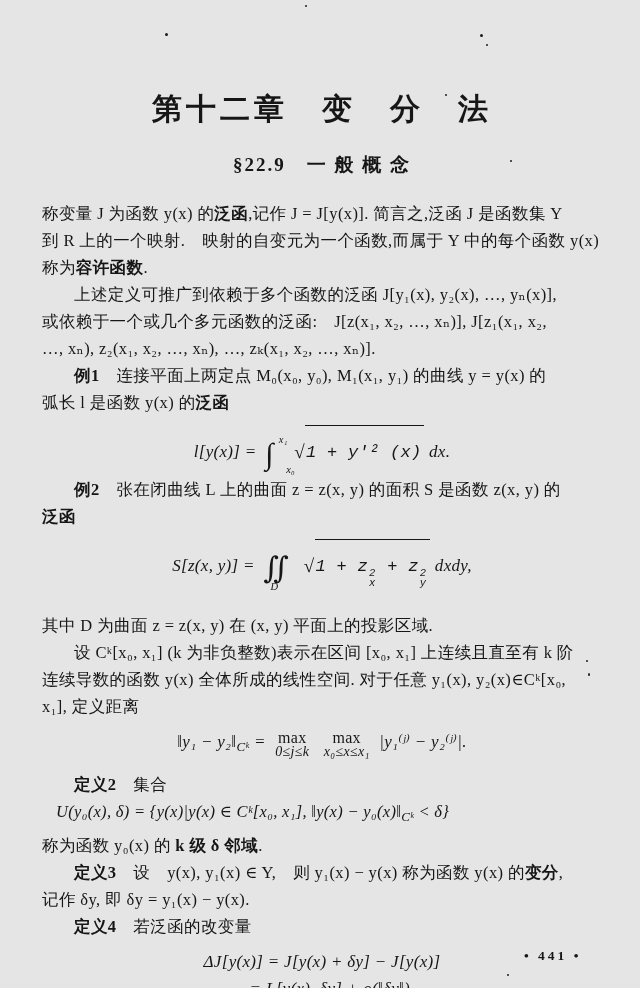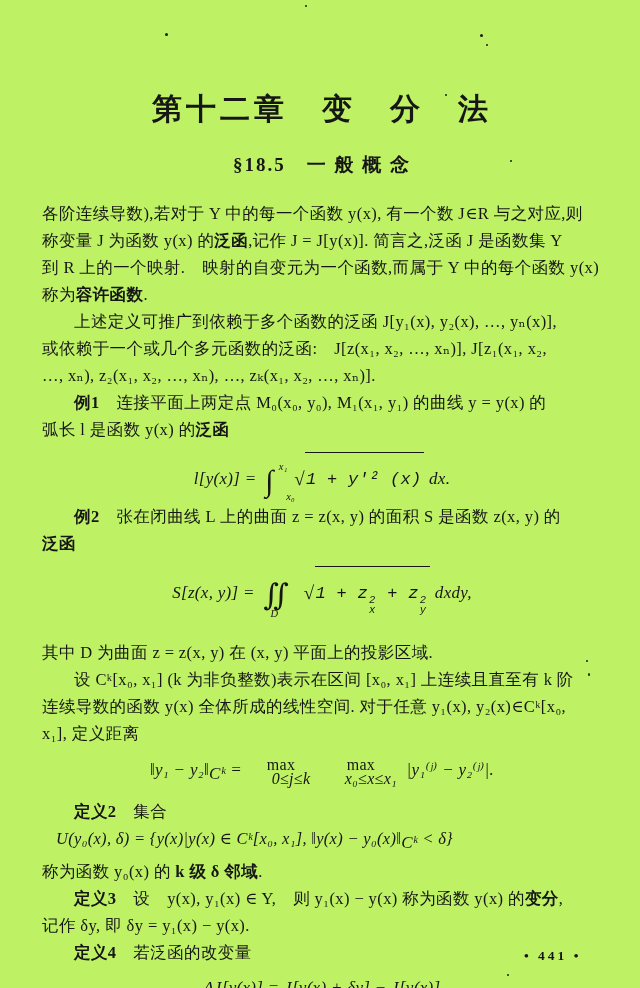--- a/index.html
+++ b/index.html
@@ -1,19 +1,19 @@
 <!DOCTYPE html>
 <html><head>
 <meta charset="utf-8">
 <style>
   html,body { margin:0; padding:0; }
   .page {
     position:relative;
     width:640px; height:988px;
-    background:#bef264;
+    background:#e5e5e5;
     overflow:hidden;
     font-family:"Liberation Serif","DejaVu Serif",serif;
     color:#161616;
     -webkit-font-smoothing:none;
   }
   .content { position:absolute; left:42px; top:88px; width:560px; }
 
   .chapter {
     margin:0; text-align:center;
     font-size:30px; line-height:42px; font-weight:bold;
@@ -31,62 +31,61 @@
   .indent { text-indent:32px; }
   .bold { font-weight:bold; }
 
   
   .formula {
     text-align:center; font-style:italic;
     font-size:17px; line-height:24px;
     margin:9px 0 7px 0; white-space:nowrap; letter-spacing:0.3px;
   }
   .formula-left { text-align:left; padding-left:14px; margin:2px 0 2px 0; font-size:16.5px; }
-  .fsub { font-size:17px; }
+  .fsub { font-size:13px; }
 
   .intwrap { position:relative; display:inline-block; margin:0 16px 0 4px; }
   .int { font-size:30px; font-style:normal; line-height:30px; vertical-align:-7px; }
   .ilim { position:absolute; font-size:10.5px; line-height:10px; }
   .iup { top:-4px; right:-14px; }
   .idn { bottom:-6px; left:21px; }
 
   .iintwrap { position:relative; display:inline-block; margin:0 10px 0 4px; }
   .iint-sub { position:absolute; font-size:10.5px; line-height:10px; bottom:-9px; left:7px; font-style:italic; }
 
   .rad { font-style:normal; font-size:19px; vertical-align:-1px; }
   .vinc { border-top:1.5px solid #161616; padding:16px 3px 0 1px; display:inline-block; line-height:21px;font-family:Liberation Mono, monospace; }
 
   .ss { display:inline-flex; flex-direction:column; vertical-align:-5px;
         font-size:10.5px; line-height:9.5px; text-align:left; margin:0 1px; }
 
   .maxstack { display:inline-block; text-align:center; vertical-align:-9px; margin:0 5px; }
   .maxstack .mx { display:block; font-style:normal; font-size:16px; line-height:16px; }
-  .maxstack .cond { display:block; font-size:16px; line-height:11px; font-style:italic;margin-left:20px; }
+  .maxstack .cond { display:block; font-size:14px; line-height:11px; font-style:italic; }
 
   .f-block { display:table; margin:8px auto 0 auto; font-style:italic; font-size:17px;
              line-height:27px; text-align:left; white-space:nowrap; letter-spacing:0.3px; }
   .f-block .l2 { padding-left:46px; }
 
   .pagenum {
     position:absolute; left:524px; top:948px;
     font-size:13.5px; font-weight:bold; letter-spacing:3px; white-space:nowrap;
   }
   .speck { position:absolute; background:#1c1c1c; border-radius:50%; }
 </style>
 </head>
 <body>
 
 <div class="page">
   <div class="content">
 
     <h1 class="chapter">第十二章　变　分　法</h1>
-    <h2 class="section">§18.5　一 般 概 念</h2>
+    <h2 class="section">§22.9　一 般 概 念</h2>
 
     <div class="para gap-top">
-      <div class="line"><span>各阶连续导数),若对于 Y 中的每一个函数 y(x), 有一个数 J∈R 与之对应,则</span></div>
       <div class="line"><span>称变量 J 为函数 y(x) 的</span><span class="bold">泛函</span><span>,记作 J = J[y(x)]. 简言之,泛函 J 是函数集 Y</span></div>
       <div class="line"><span>到 R 上的一个映射.　映射的自变元为一个函数,而属于 Y 中的每个函数 y(x)</span></div>
       <div class="line"><span>称为</span><span class="bold">容许函数</span><span>.</span></div>
     </div>
 
     <div class="para">
       <div class="line indent"><span>上述定义可推广到依赖于多个函数的泛函 J[y₁(x), y₂(x), …, yₙ(x)],</span></div>
       <div class="line"><span>或依赖于一个或几个多元函数的泛函:　J[z(x₁, x₂, …, xₙ)], J[z₁(x₁, x₂,</span></div>
       <div class="line"><span>…, xₙ), z₂(x₁, x₂, …, xₙ), …, zₖ(x₁, x₂, …, xₙ)].</span></div>
     </div>

